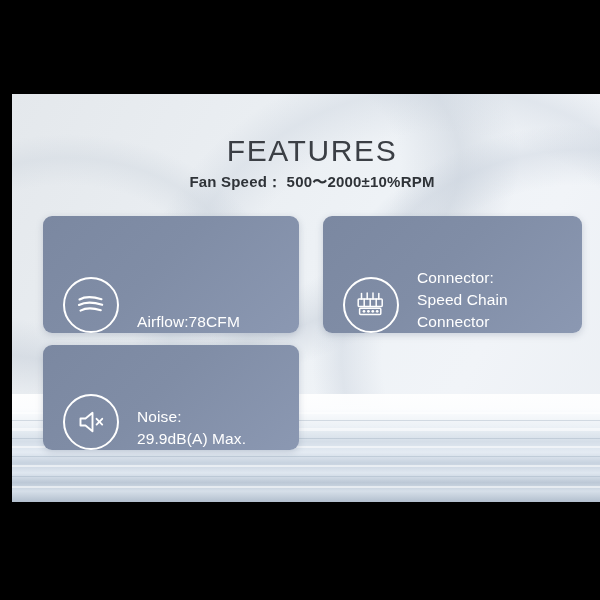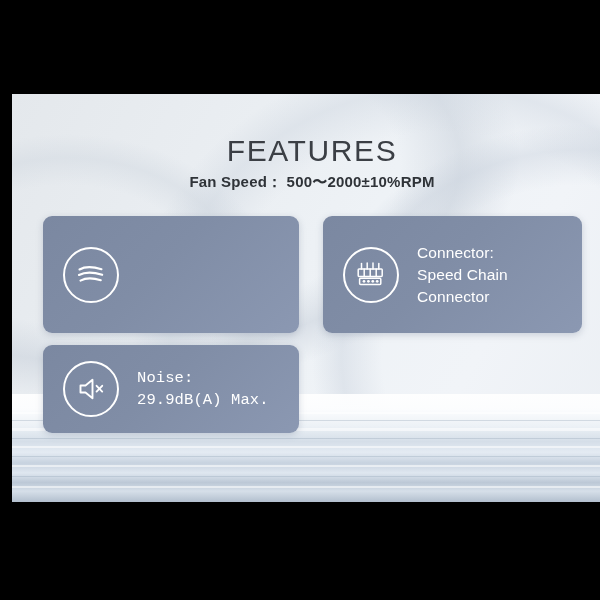--- a/index.html
+++ b/index.html
@@ -143,25 +143,25 @@
     grid-column-gap: 24px;
     grid-row-gap: 12px;
     z-index: 6;
   }
   .card {
     position: relative;
     border-radius: 9px;
     background: linear-gradient(135deg, #7b88a1 0%, #808da6 45%, #8b98b2 100%);
     box-shadow: 0 2px 7px rgba(108,122,145,0.30);
     display: flex;
-    align-items: center;
+    align-items: flex-end;
     box-sizing: border-box;
   }
   .card.tall { height: 117px; padding: 0 14px 0 20px; }
-  .card.short { height: 88px; padding: 0 14px 0 20px; font-family: Liberation Mono, monospace; }
+  .card.short { height: 105px; padding: 0 14px 0 20px; }
 
   .card-icon {
     flex: 0 0 auto;
     width: 52px; height: 52px;
     border: 2px solid #ffffff;
     border-radius: 50%;
     display: flex;
     align-items: center;
     justify-content: center;
     margin-right: 18px;
@@ -198,20 +198,23 @@
 
       <div class="card tall">
         <span class="card-icon">
           <svg width="34" height="34" viewBox="0 0 34 34" aria-hidden="true">
             <g fill="none" stroke="#ffffff" stroke-width="2.1" stroke-linecap="round">
               <path d="M5.5 11.5 C11 8.4, 19.5 8.8, 27.5 11.2"></path>
               <path d="M5.0 17.0 C11 13.8, 20 14.2, 28.2 16.8"></path>
               <path d="M6.5 22.6 C12 19.6, 19.5 20.0, 26.8 22.2"></path>
             </g>
           </svg>
+        </span>
+        <span class="card-text">
+          <span class="line">Airflow:78CFM</span>
         </span>
       </div>
 
       <div class="card tall">
         <span class="card-icon">
           <svg width="32" height="30" viewBox="0 0 32 30" aria-hidden="true">
             <g fill="none" stroke="#ffffff" stroke-width="1.5" stroke-linecap="round">
               <path d="M6.5 3.5 V9"></path>
               <path d="M12.2 3.0 V9"></path>
               <path d="M18.0 3.0 V9"></path>

